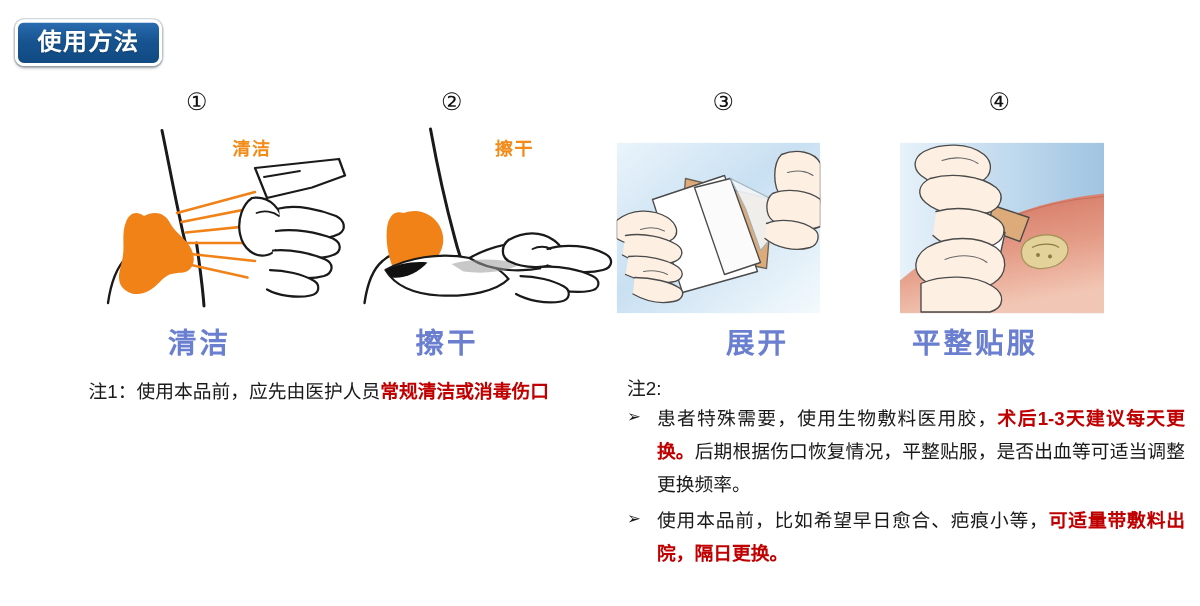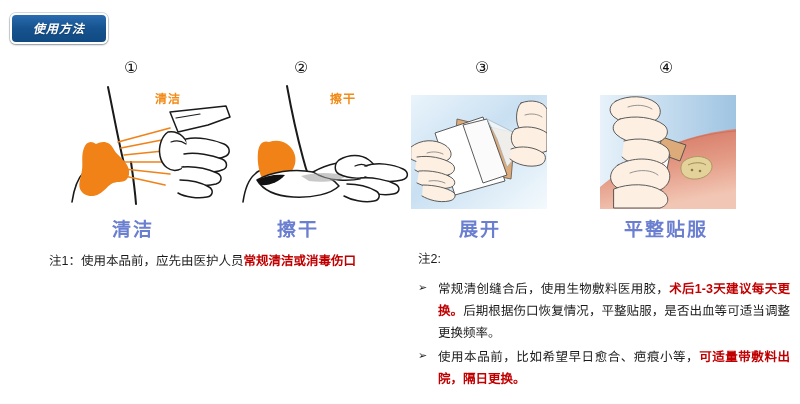--- a/index.html
+++ b/index.html
@@ -34,26 +34,25 @@
     background: linear-gradient(180deg, #2a6cb0 0%, #16538f 48%, #114a82 100%);
     border: 2px solid #ffffff;
     box-shadow: 0 1px 2px rgba(80,90,100,0.55), 0 0 0 1px #d8dde2;
     box-sizing: border-box;
     display: flex;
     align-items: center;
     justify-content: center;
   }
   .title-badge .label {
     color: #ffffff;
-    font-size: 12px;
+    font-size: 16px;
     font-weight: bold;
     letter-spacing: 1px;
     line-height: 1;
     text-shadow: 0 1px 1px rgba(0,0,0,0.25);
-    font-style: italic;
   }
 
   
   .step-num {
     position: absolute;
     font-size: 16px;
     line-height: 1;
     color: #111111;
     font-family: "DejaVu Sans", sans-serif;
     user-select: none;
@@ -88,40 +87,40 @@
     font-weight: bold;
     color: #6b7fd0;
     letter-spacing: 2px;
     line-height: 1;
     white-space: nowrap;
   }
 
   
   .note1 {
     position: absolute;
-    left: 49px;
+    left: 59px;
     top: 252px;
     font-size: 12.5px;
     line-height: 1.5;
     color: #1a1a1a;
     white-space: nowrap;
   }
   .note1 .hl { color: #c00000; font-weight: bold; }
 
   .note2 {
     position: absolute;
     left: 418px;
     top: 250px;
     width: 372px;
     font-size: 12.5px;
     line-height: 1.55;
     color: #1a1a1a;
   }
   .note2-head {
-    margin-bottom: 10px;
+    margin-bottom: 0;
   }
   .note2-item {
     display: flex;
     align-items: flex-start;
     margin-bottom: 2px;
   }
   .note2-bullet {
     flex: 0 0 auto;
     width: 20px;
     color: #1a1a1a;
@@ -326,33 +325,33 @@
       </g>
       <g fill="none" stroke="#6a6a6a" stroke-width="0.7" stroke-linecap="round">
         <path d="M28 12 C36 9 46 10 52 14"></path>
         <path d="M30 78 C40 74 52 75 58 80"></path>
       </g>
     </svg>
   </div>
 
   <div class="caption" style="left:112px; top:220px;">清洁</div>
   <div class="caption" style="left:277px; top:220px;">擦干</div>
-  <div class="caption" style="left:459px; top:220px;">展开</div>
-  <div class="caption" style="left:624px; top:220px;">平整贴服</div>
+  <div class="caption" style="left:484px; top:220px;">展开</div>
+  <div class="caption" style="left:608px; top:220px;">平整贴服</div>
 
   <div class="note1">
     <span>注1：使用本品前，应先由医护人员</span><span class="hl">常规清洁或消毒伤口</span>
   </div>
 
   <div class="note2">
     <div class="note2-head">注2:</div>
 
     <div class="note2-item">
       <span class="note2-bullet">➢</span>
-      <span class="note2-text"><span>常规清创缝合后，使用生物敷料医用胶，</span><span class="hl">术后1-3天建议每天更换。</span><span>后期根据伤口恢复情况，平整贴服，是否出血等可适当调整更换频率。</span></span>
+      <span class="note2-text"><span>患者特殊需要，使用生物敷料医用胶，</span><span class="hl">术后1-3天建议每天更换。</span><span>后期根据伤口恢复情况，平整贴服，是否出血等可适当调整更换频率。</span></span>
     </div>
 
     <div class="note2-item">
       <span class="note2-bullet">➢</span>
       <span class="note2-text"><span>使用本品前，比如希望早日愈合、疤痕小等，</span><span class="hl">可适量带敷料出院，隔日更换。</span><span></span></span>
     </div>
   </div>
 
 </div>
 

